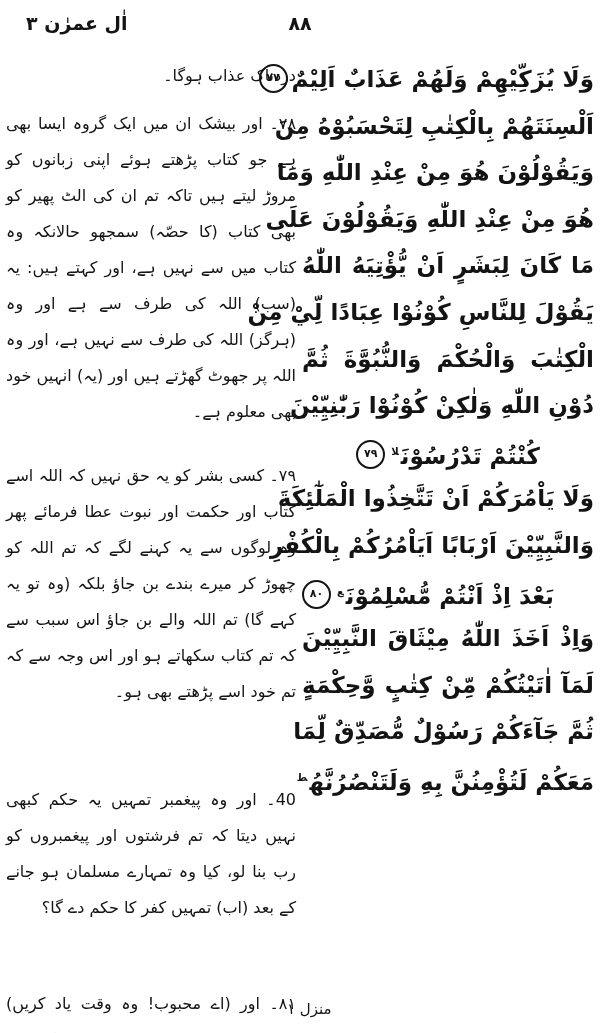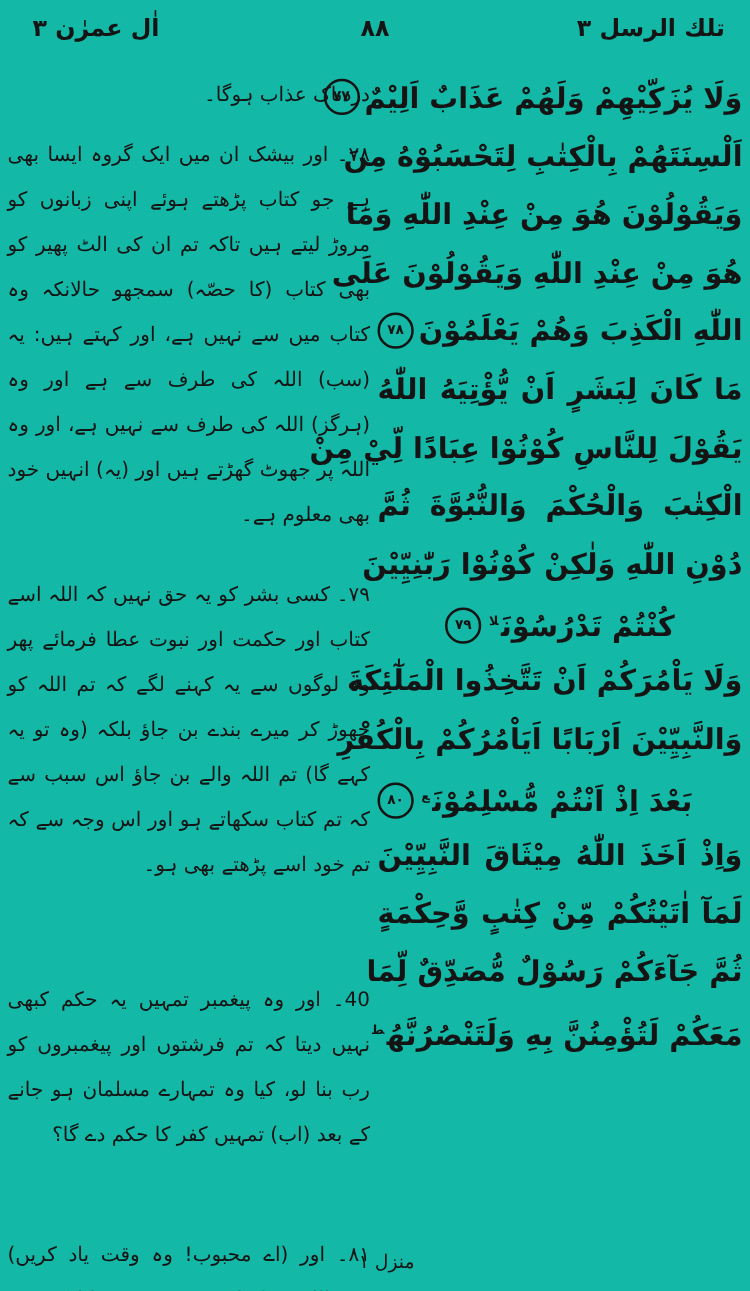--- a/index.html
+++ b/index.html
@@ -1,20 +1,20 @@
 <!DOCTYPE html>
 <html lang="ur" dir="rtl"><head>
 <meta charset="utf-8">
 <style>
   html,body{margin:0;padding:0;background:#e8e8e8;}
   .page{
     position:relative;
     width:600px;height:1033px;
     margin:0 auto;
-    background:#14b8a6;
+    background:#ffffff;
     color:#141414;
     font-family:"DejaVu Sans", sans-serif;
     overflow:hidden;
   }
   
   .hdr-item{position:absolute;top:12px;font-size:19px;font-weight:bold;white-space:nowrap;}
   .hdr-left{left:26px;}
   .hdr-center{left:50%;transform:translateX(-50%);}
   .hdr-right{right:20px;}
   
@@ -66,28 +66,26 @@
     font-size:15px;direction:rtl;white-space:nowrap;
   }
 </style>
 </head>
 <body>
 
 <div class="page">
 
   <span class="hdr-item hdr-left">اٰل عمرٰن ٣</span>
   <span class="hdr-item hdr-center">٨٨</span>
-  <span class="hdr-item hdr-right">تلك الرسل ٣</span>
 
   <div class="arabic-col" id="arabic-col">
       <div class="arabic-line"><span>وَلَا يُزَكِّيْهِمْ وَلَهُمْ عَذَابٌ اَلِيْمٌ</span><span class="verse-badge">٧٧</span></div>
       <div class="arabic-line"><span>اَلْسِنَتَهُمْ بِالْكِتٰبِ لِتَحْسَبُوْهُ مِنَ</span></div>
       <div class="arabic-line"><span>وَيَقُوْلُوْنَ هُوَ مِنْ عِنْدِ اللّٰهِ وَمَا</span></div>
       <div class="arabic-line"><span>هُوَ مِنْ عِنْدِ اللّٰهِ وَيَقُوْلُوْنَ عَلَى</span></div>
-      <div class="arabic-line"><span>اللّٰهِ الْكَذِبَ وَهُمْ يَعْلَمُوْنَ</span><span class="verse-badge">٧٨</span></div>
       <div class="arabic-line"><span>مَا كَانَ لِبَشَرٍ اَنْ يُّؤْتِيَهُ اللّٰهُ</span></div>
       <div class="arabic-line"><span>يَقُوْلَ لِلنَّاسِ كُوْنُوْا عِبَادًا لِّيْ مِنْ</span></div>
       <div class="arabic-line"><span>الْكِتٰبَ وَالْحُكْمَ وَالنُّبُوَّةَ ثُمَّ</span></div>
       <div class="arabic-line"><span>دُوْنِ اللّٰهِ وَلٰكِنْ كُوْنُوْا رَبّٰنِيِّيْنَ</span></div>
       <div class="arabic-line center-last"><span>كُنْتُمْ تَدْرُسُوْنَ</span><span class="pause-mark">لا</span><span class="verse-badge">٧٩</span></div>
       <div class="arabic-line"><span>وَلَا يَاْمُرَكُمْ اَنْ تَتَّخِذُوا الْمَلٰٓئِكَةَ</span></div>
       <div class="arabic-line"><span>وَالنَّبِيِّيْنَ اَرْبَابًا اَيَاْمُرُكُمْ بِالْكُفْرِ</span></div>
       <div class="arabic-line left-last"><span>بَعْدَ اِذْ اَنْتُمْ مُّسْلِمُوْنَ</span><span class="pause-mark">ع</span><span class="verse-badge">٨٠</span></div>
       <div class="arabic-line"><span>وَاِذْ اَخَذَ اللّٰهُ مِيْثَاقَ النَّبِيِّيْنَ</span></div>
       <div class="arabic-line"><span>لَمَآ اٰتَيْتُكُمْ مِّنْ كِتٰبٍ وَّحِكْمَةٍ</span></div>

